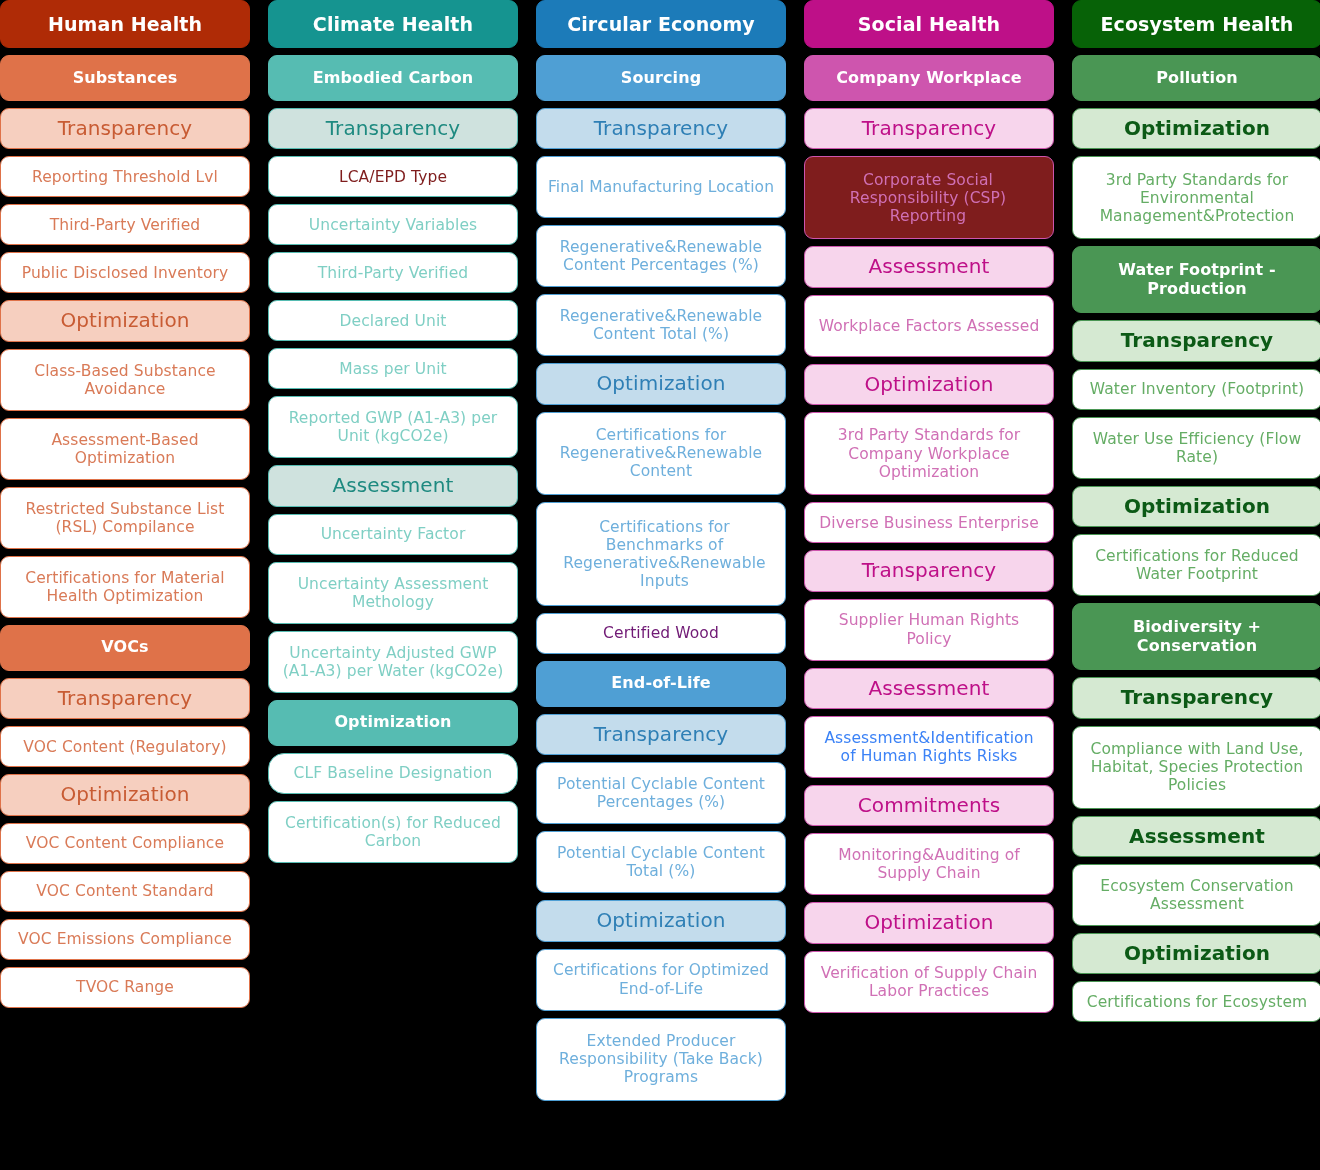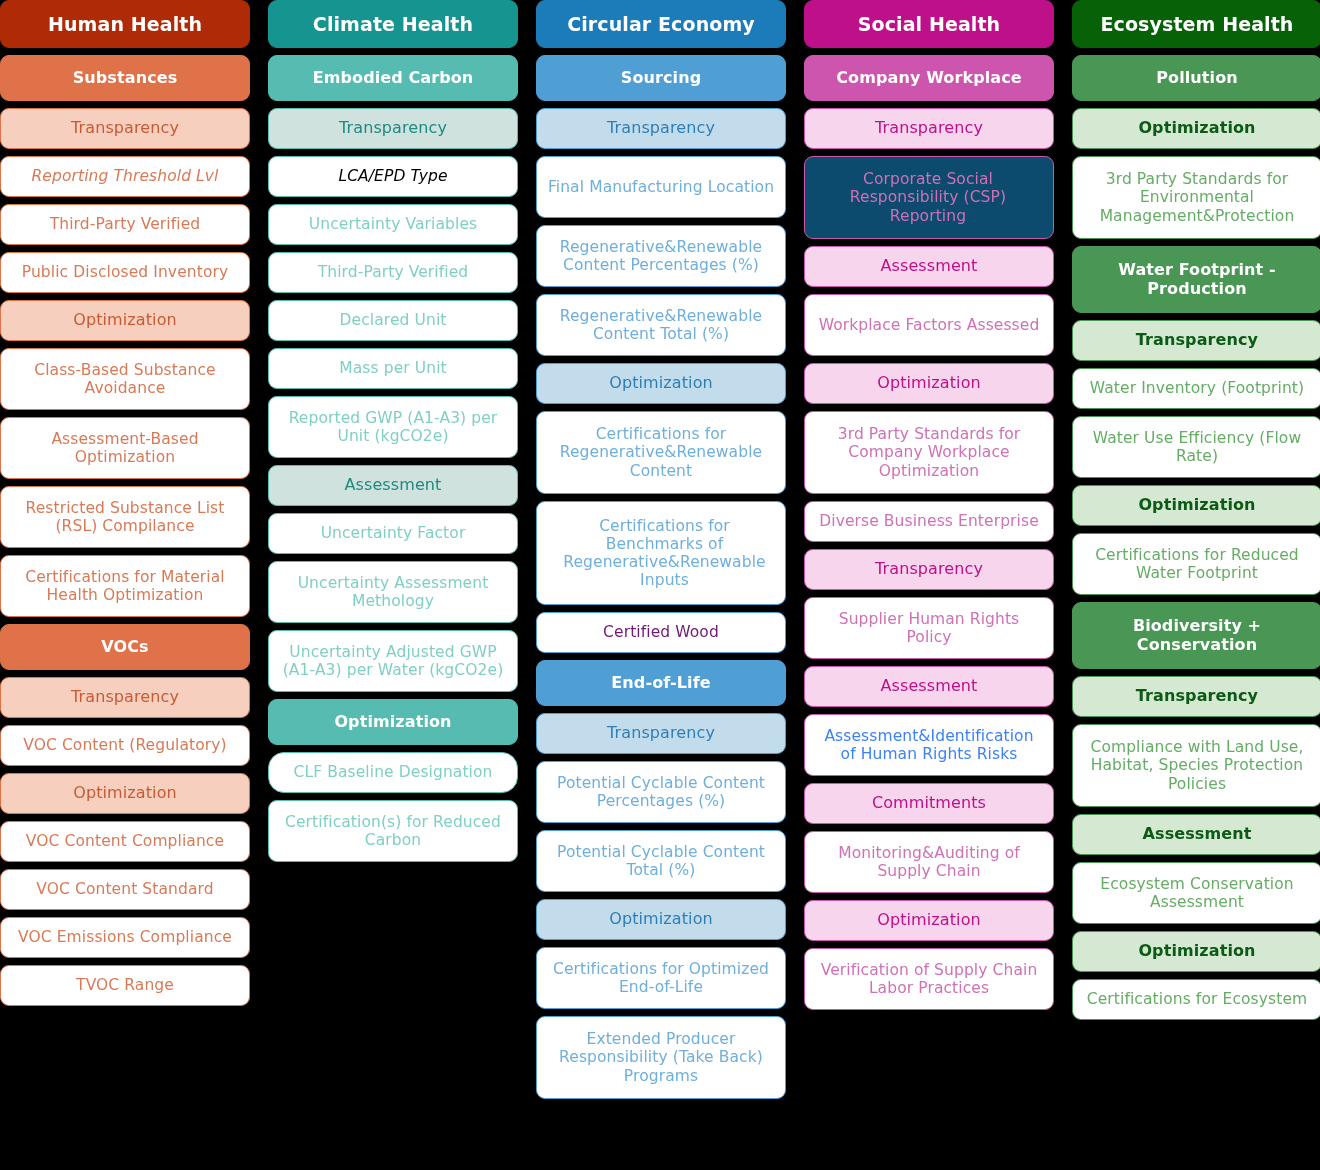--- a/index.html
+++ b/index.html
@@ -47,21 +47,21 @@
   
   .pill.section {
     min-height: 46px;
     font-size: 16px;
     font-weight: bold;
     color: #ffffff;
   }
   
   .pill.band {
     min-height: 41px;
-    font-size: 16px;
+    font-size: 20px;
     font-weight: normal;
   }
   .pill.band.boldtext { font-weight: bold; }
   
   .pill.item {
     min-height: 41px;
     font-size: 15.5px;
     font-weight: normal;
     background: #ffffff;
   }
@@ -70,50 +70,50 @@
   .pill.item.l4 { min-height: 104px; }
 </style>
 </head>
 <body>
 
 <div id="board">
     <div class="column">
       <div class="pill header" style="background: rgb(175, 43, 6); border-color: rgb(175, 43, 6);">Human Health</div>
       <div class="pill section" style="background: rgb(223, 114, 73); border-color: rgb(223, 114, 73); color: rgb(255, 255, 255);">Substances</div>
       <div class="pill band" style="background: rgb(246, 207, 191); border-color: rgb(223, 114, 73); color: rgb(200, 91, 51);">Transparency</div>
-      <div class="pill item" style="background: rgb(255, 255, 255); border-color: rgb(223, 114, 73); color: rgb(217, 122, 87); font-style: italic;">Reporting Threshold Lvl</div>
+      <div class="pill item" style="background: rgb(255, 255, 255); border-color: rgb(223, 114, 73); color: rgb(217, 122, 87);">Reporting Threshold Lvl</div>
       <div class="pill item" style="background: rgb(255, 255, 255); border-color: rgb(223, 114, 73); color: rgb(217, 122, 87);">Third-Party Verified</div>
       <div class="pill item" style="background: rgb(255, 255, 255); border-color: rgb(223, 114, 73); color: rgb(217, 122, 87);">Public Disclosed Inventory</div>
       <div class="pill band" style="background: rgb(246, 207, 191); border-color: rgb(223, 114, 73); color: rgb(200, 91, 51);">Optimization</div>
       <div class="pill item l2" style="background: rgb(255, 255, 255); border-color: rgb(223, 114, 73); color: rgb(217, 122, 87);">Class-Based Substance Avoidance</div>
       <div class="pill item l2" style="background: rgb(255, 255, 255); border-color: rgb(223, 114, 73); color: rgb(217, 122, 87);">Assessment-Based Optimization</div>
       <div class="pill item l2" style="background: rgb(255, 255, 255); border-color: rgb(223, 114, 73); color: rgb(217, 122, 87);">Restricted Substance List (RSL) Compilance</div>
       <div class="pill item l2" style="background: rgb(255, 255, 255); border-color: rgb(223, 114, 73); color: rgb(217, 122, 87);">Certifications for Material Health Optimization</div>
       <div class="pill section" style="background: rgb(223, 114, 73); border-color: rgb(223, 114, 73); color: rgb(255, 255, 255);">VOCs</div>
       <div class="pill band" style="background: rgb(246, 207, 191); border-color: rgb(223, 114, 73); color: rgb(200, 91, 51);">Transparency</div>
       <div class="pill item" style="background: rgb(255, 255, 255); border-color: rgb(223, 114, 73); color: rgb(217, 122, 87);">VOC Content (Regulatory)</div>
       <div class="pill band" style="background: rgb(246, 207, 191); border-color: rgb(223, 114, 73); color: rgb(200, 91, 51);">Optimization</div>
       <div class="pill item" style="background: rgb(255, 255, 255); border-color: rgb(223, 114, 73); color: rgb(217, 122, 87);">VOC Content Compliance</div>
       <div class="pill item" style="background: rgb(255, 255, 255); border-color: rgb(223, 114, 73); color: rgb(217, 122, 87);">VOC Content Standard</div>
       <div class="pill item" style="background: rgb(255, 255, 255); border-color: rgb(223, 114, 73); color: rgb(217, 122, 87);">VOC Emissions Compliance</div>
       <div class="pill item" style="background: rgb(255, 255, 255); border-color: rgb(223, 114, 73); color: rgb(217, 122, 87);">TVOC Range</div>
     </div>
     <div class="column">
       <div class="pill header" style="background: rgb(21, 148, 144); border-color: rgb(21, 148, 144);">Climate Health</div>
       <div class="pill section" style="background: rgb(86, 188, 178); border-color: rgb(86, 188, 178); color: rgb(255, 255, 255);">Embodied Carbon</div>
       <div class="pill band" style="background: rgb(207, 226, 222); border-color: rgb(86, 188, 178); color: rgb(30, 138, 128);">Transparency</div>
-      <div class="pill item" style="background: rgb(255, 255, 255); border-color: rgb(86, 188, 178); color: #000000; font-style: italic;">LCA/EPD Type</div>
+      <div class="pill item" style="background: rgb(255, 255, 255); border-color: rgb(86, 188, 178); color: #7f1d1d;">LCA/EPD Type</div>
       <div class="pill item" style="background: rgb(255, 255, 255); border-color: rgb(86, 188, 178); color: rgb(127, 207, 196);">Uncertainty Variables</div>
       <div class="pill item" style="background: rgb(255, 255, 255); border-color: rgb(86, 188, 178); color: rgb(127, 207, 196);">Third-Party Verified</div>
       <div class="pill item" style="background: rgb(255, 255, 255); border-color: rgb(86, 188, 178); color: rgb(127, 207, 196);">Declared Unit</div>
       <div class="pill item" style="background: rgb(255, 255, 255); border-color: rgb(86, 188, 178); color: rgb(127, 207, 196);">Mass per Unit</div>
       <div class="pill item l2" style="background: rgb(255, 255, 255); border-color: rgb(86, 188, 178); color: rgb(127, 207, 196);">Reported GWP (A1-A3) per Unit (kgCO2e)</div>
       <div class="pill band" style="background: rgb(207, 226, 222); border-color: rgb(86, 188, 178); color: rgb(30, 138, 128);">Assessment</div>
       <div class="pill item" style="background: rgb(255, 255, 255); border-color: rgb(86, 188, 178); color: rgb(127, 207, 196);">Uncertainty Factor</div>
-      <div class="pill item l2" style="background: rgb(255, 255, 255); border-color: rgb(86, 188, 178); color: rgb(127, 207, 196);">Uncertainty Assessment Methology</div>
+      <div class="pill item l2" style="background: rgb(255, 255, 255); border-color: rgb(86, 188, 178); color: rgb(127, 207, 196); border-radius: 8px;">Uncertainty Assessment Methology</div>
       <div class="pill item l2" style="background: rgb(255, 255, 255); border-color: rgb(86, 188, 178); color: rgb(127, 207, 196);">Uncertainty Adjusted GWP (A1-A3) per Water (kgCO2e)</div>
       <div class="pill section" style="background: rgb(86, 188, 178); border-color: rgb(86, 188, 178); color: rgb(255, 255, 255);">Optimization</div>
       <div class="pill item" style="background: rgb(255, 255, 255); border-color: rgb(86, 188, 178); color: rgb(127, 207, 196); border-radius: 16px;">CLF Baseline Designation</div>
       <div class="pill item l2" style="background: rgb(255, 255, 255); border-color: rgb(86, 188, 178); color: rgb(127, 207, 196);">Certification(s) for Reduced Carbon</div>
     </div>
     <div class="column">
       <div class="pill header" style="background: rgb(28, 123, 185); border-color: rgb(28, 123, 185);">Circular Economy</div>
       <div class="pill section" style="background: rgb(79, 159, 212); border-color: rgb(79, 159, 212); color: rgb(255, 255, 255);">Sourcing</div>
       <div class="pill band" style="background: rgb(195, 220, 236); border-color: rgb(79, 159, 212); color: rgb(46, 127, 181);">Transparency</div>
       <div class="pill item l2" style="background: rgb(255, 255, 255); border-color: rgb(79, 159, 212); color: rgb(110, 175, 220);">Final Manufacturing Location</div>
@@ -128,21 +128,21 @@
       <div class="pill item l2" style="background: rgb(255, 255, 255); border-color: rgb(79, 159, 212); color: rgb(110, 175, 220);">Potential Cyclable Content Percentages (%)</div>
       <div class="pill item l2" style="background: rgb(255, 255, 255); border-color: rgb(79, 159, 212); color: rgb(110, 175, 220);">Potential Cyclable Content Total (%)</div>
       <div class="pill band" style="background: rgb(195, 220, 236); border-color: rgb(79, 159, 212); color: rgb(46, 127, 181);">Optimization</div>
       <div class="pill item l2" style="background: rgb(255, 255, 255); border-color: rgb(79, 159, 212); color: rgb(110, 175, 220);">Certifications for Optimized End-of-Life</div>
       <div class="pill item l3" style="background: rgb(255, 255, 255); border-color: rgb(79, 159, 212); color: rgb(110, 175, 220);">Extended Producer Responsibility (Take Back) Programs</div>
     </div>
     <div class="column">
       <div class="pill header" style="background: rgb(190, 16, 136); border-color: rgb(190, 16, 136);">Social Health</div>
       <div class="pill section" style="background: rgb(206, 85, 174); border-color: rgb(206, 85, 174); color: rgb(255, 255, 255);">Company Workplace</div>
       <div class="pill band" style="background: rgb(247, 213, 236); border-color: rgb(206, 85, 174); color: rgb(190, 16, 136);">Transparency</div>
-      <div class="pill item l3" style="background: #0c4a6e; border-color: rgb(206, 85, 174); color: rgb(208, 112, 181); padding-left: 8px;">Corporate Social Responsibility (CSP) Reporting</div>
+      <div class="pill item l3" style="background: #7f1d1d; border-color: rgb(206, 85, 174); color: rgb(208, 112, 181); padding-left: 8px;">Corporate Social Responsibility (CSP) Reporting</div>
       <div class="pill band" style="background: rgb(247, 213, 236); border-color: rgb(206, 85, 174); color: rgb(190, 16, 136);">Assessment</div>
       <div class="pill item l2" style="background: rgb(255, 255, 255); border-color: rgb(206, 85, 174); color: rgb(208, 112, 181);">Workplace Factors Assessed</div>
       <div class="pill band" style="background: rgb(247, 213, 236); border-color: rgb(206, 85, 174); color: rgb(190, 16, 136);">Optimization</div>
       <div class="pill item l3" style="background: rgb(255, 255, 255); border-color: rgb(206, 85, 174); color: rgb(208, 112, 181);">3rd Party Standards for Company Workplace Optimization</div>
       <div class="pill item" style="background: rgb(255, 255, 255); border-color: rgb(206, 85, 174); color: rgb(208, 112, 181);">Diverse Business Enterprise</div>
       <div class="pill band" style="background: rgb(247, 213, 236); border-color: rgb(206, 85, 174); color: rgb(190, 16, 136);">Transparency</div>
       <div class="pill item l2" style="background: rgb(255, 255, 255); border-color: rgb(206, 85, 174); color: rgb(208, 112, 181);">Supplier Human Rights Policy</div>
       <div class="pill band" style="background: rgb(247, 213, 236); border-color: rgb(206, 85, 174); color: rgb(190, 16, 136);">Assessment</div>
       <div class="pill item l2" style="background: rgb(255, 255, 255); border-color: rgb(206, 85, 174); color: #3b82f6;">Assessment&amp;Identification of Human Rights Risks</div>
       <div class="pill band" style="background: rgb(247, 213, 236); border-color: rgb(206, 85, 174); color: rgb(190, 16, 136);">Commitments</div>

